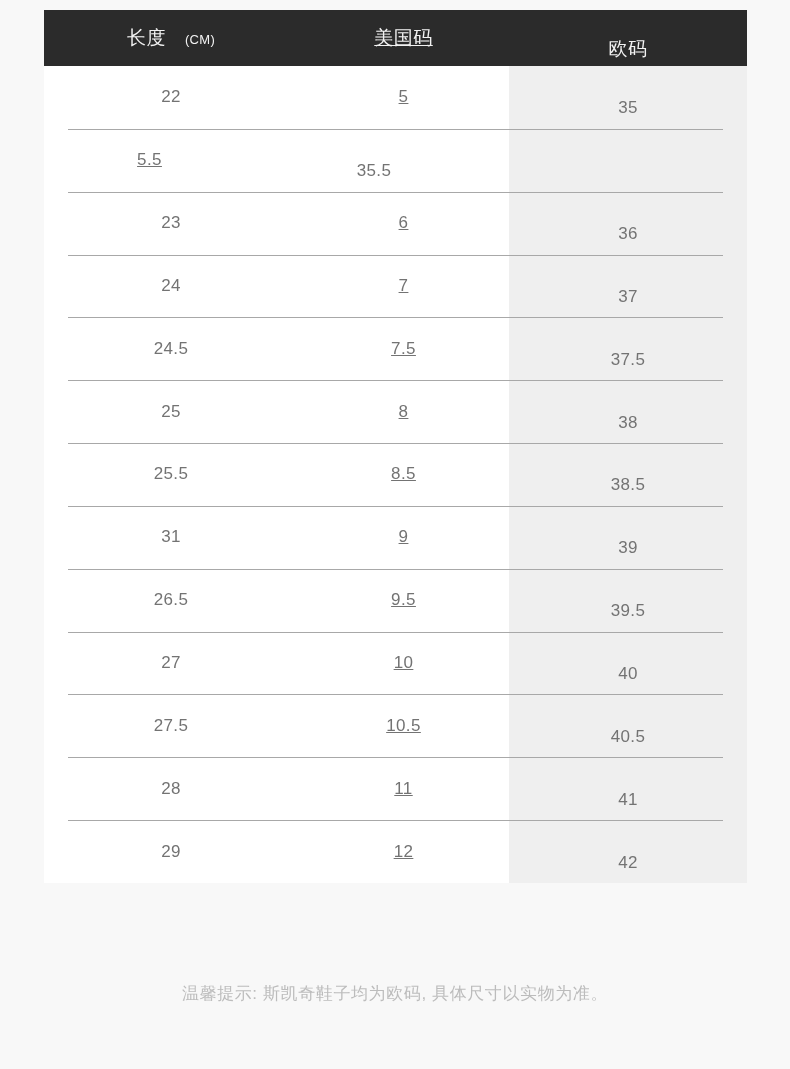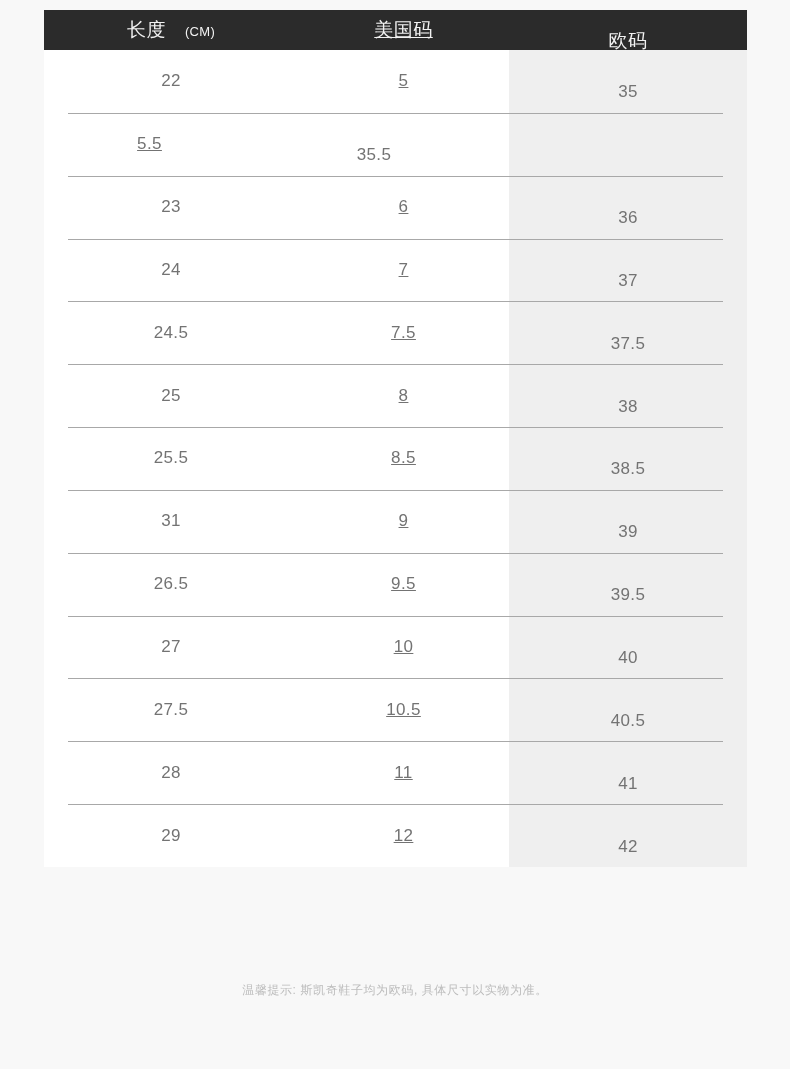--- a/index.html
+++ b/index.html
@@ -26,21 +26,21 @@
   .size-table {
     position: absolute;
     left: 44px;
     top: 10px;
     width: 703px;
     background: #ffffff;
   }
 
   .table-head {
     display: flex;
-    height: 40px;
+    height: 56px;
     background: #2b2b2b;
     position: relative;
     z-index: 3;
   }
 
   .th {
     display: flex;
     align-items: center;
     justify-content: center;
     color: #f2f2f2;
@@ -106,21 +106,21 @@
     z-index: 2;
   }
 
   
   .footer-note {
     position: absolute;
     left: 0;
     top: 982px;
     width: 790px;
     text-align: center;
-    font-size: 12px;
+    font-size: 17px;
     color: #bcbcbc;
     letter-spacing: 0.6px;
     white-space: nowrap;
   }
 </style>
 </head>
 <body>
 
 <div class="page">
 

